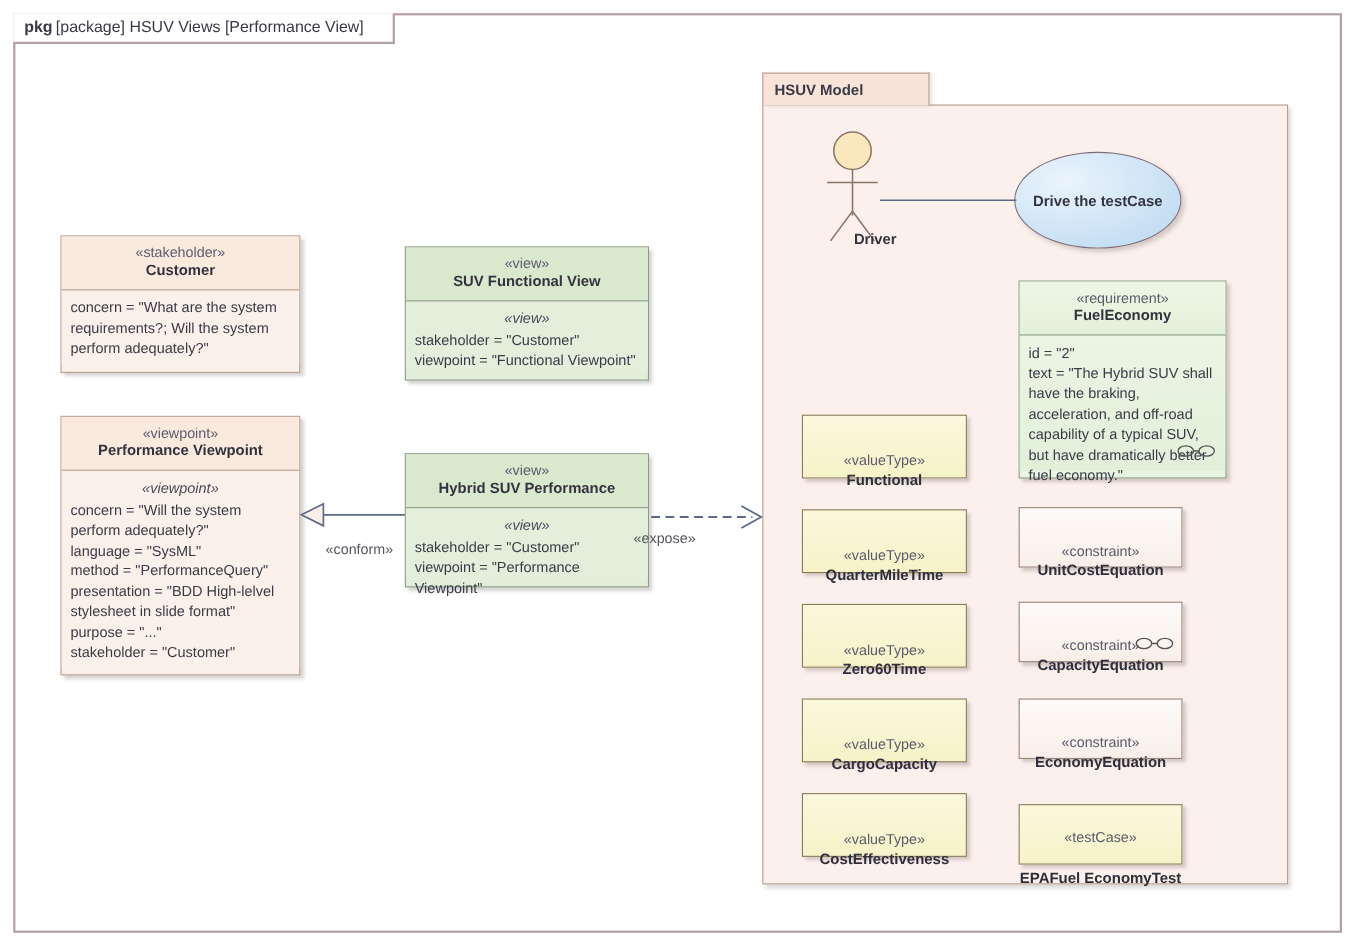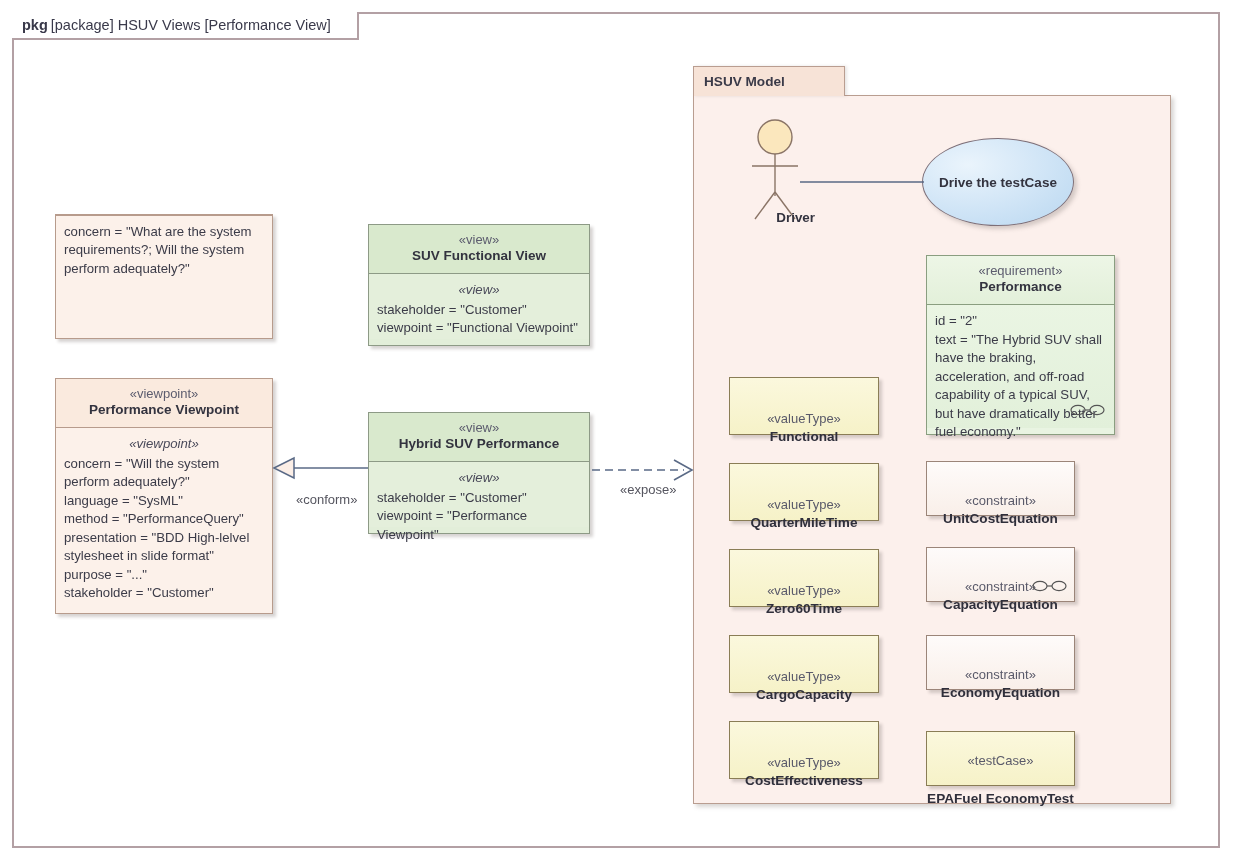--- a/index.html
+++ b/index.html
@@ -231,20 +231,24 @@
     <line x1="40" y1="74" x2="60" y2="101" stroke="#8a7466" stroke-width="1.4"></line>
   </svg>
 </div>
 <div id="actor-label">Driver</div>
 
 <div id="usecase-drive">
   <span>Drive the testCase</span>
 </div>
 
 <div class="block t-peach" style="left:55px; top:214px; width:218px; height:125px;">
+  <div class="hdr">
+    <span class="kw">«stakeholder»</span>
+    <span class="nm">Customer</span>
+  </div>
   <div class="body" style="height:69px;">
     <span>concern = "What are the system requirements?; Will the system perform adequately?"</span>
   </div>
 </div>
 
 <div class="block t-peach" style="left:55px; top:378px; width:218px; height:236px;">
   <div class="hdr">
     <span class="kw">«viewpoint»</span>
     <span class="nm">Performance Viewpoint</span>
   </div>
@@ -279,21 +283,21 @@
   <div class="body" style="height:66px;">
     <span class="kwi">«view»</span>
     <div>stakeholder = "Customer"</div>
     <div>viewpoint = "Performance Viewpoint"</div>
   </div>
 </div>
 
 <div class="block t-req" style="left:926px; top:255px; width:189px; height:180px;">
   <div class="hdr">
     <span class="kw">«requirement»</span>
-    <span class="nm">Performance</span>
+    <span class="nm">FuelEconomy</span>
   </div>
   <div class="body" style="height:124px; position:relative;">
     <div>id = "2"</div>
     <div>text = "The Hybrid SUV shall have the braking, acceleration, and off-road capability of a typical SUV, but have dramatically better fuel economy."</div>
     <span class="glasses" style="right:8px; bottom:6px;">
       <svg width="36" height="14" viewBox="0 0 36 14">
         <ellipse cx="8" cy="7" rx="7" ry="4.6" fill="none" stroke="#555" stroke-width="1.2"></ellipse>
         <ellipse cx="27" cy="7" rx="7" ry="4.6" fill="none" stroke="#555" stroke-width="1.2"></ellipse>
         <line x1="15" y1="7" x2="20" y2="7" stroke="#555" stroke-width="1.2"></line>
       </svg>
@@ -354,13 +358,13 @@
   <line x1="800" y1="182" x2="924" y2="182" stroke="#5a6a86" stroke-width="1.5"></line>
 
   <line x1="292" y1="468" x2="368" y2="468" stroke="#5a6a86" stroke-width="1.5"></line>
   <polygon points="274,468 294,458 294,478" fill="#fbeee6" stroke="#5a6a86" stroke-width="1.5"></polygon>
 
   <line x1="592" y1="470" x2="684" y2="470" stroke="#5a6a86" stroke-width="1.6" stroke-dasharray="8,5"></line>
   <polyline points="674,460 692,470 674,480" fill="none" stroke="#5a6a86" stroke-width="1.6"></polyline>
 </svg>
 
 <div class="conn-label" style="left:296px; top:492px;">«conform»</div>
-<div class="conn-label" style="left:620px; top:482px;">«expose»</div>
+<div class="conn-label" style="left:576px; top:482px;">«expose»</div>
 
 </body></html>

